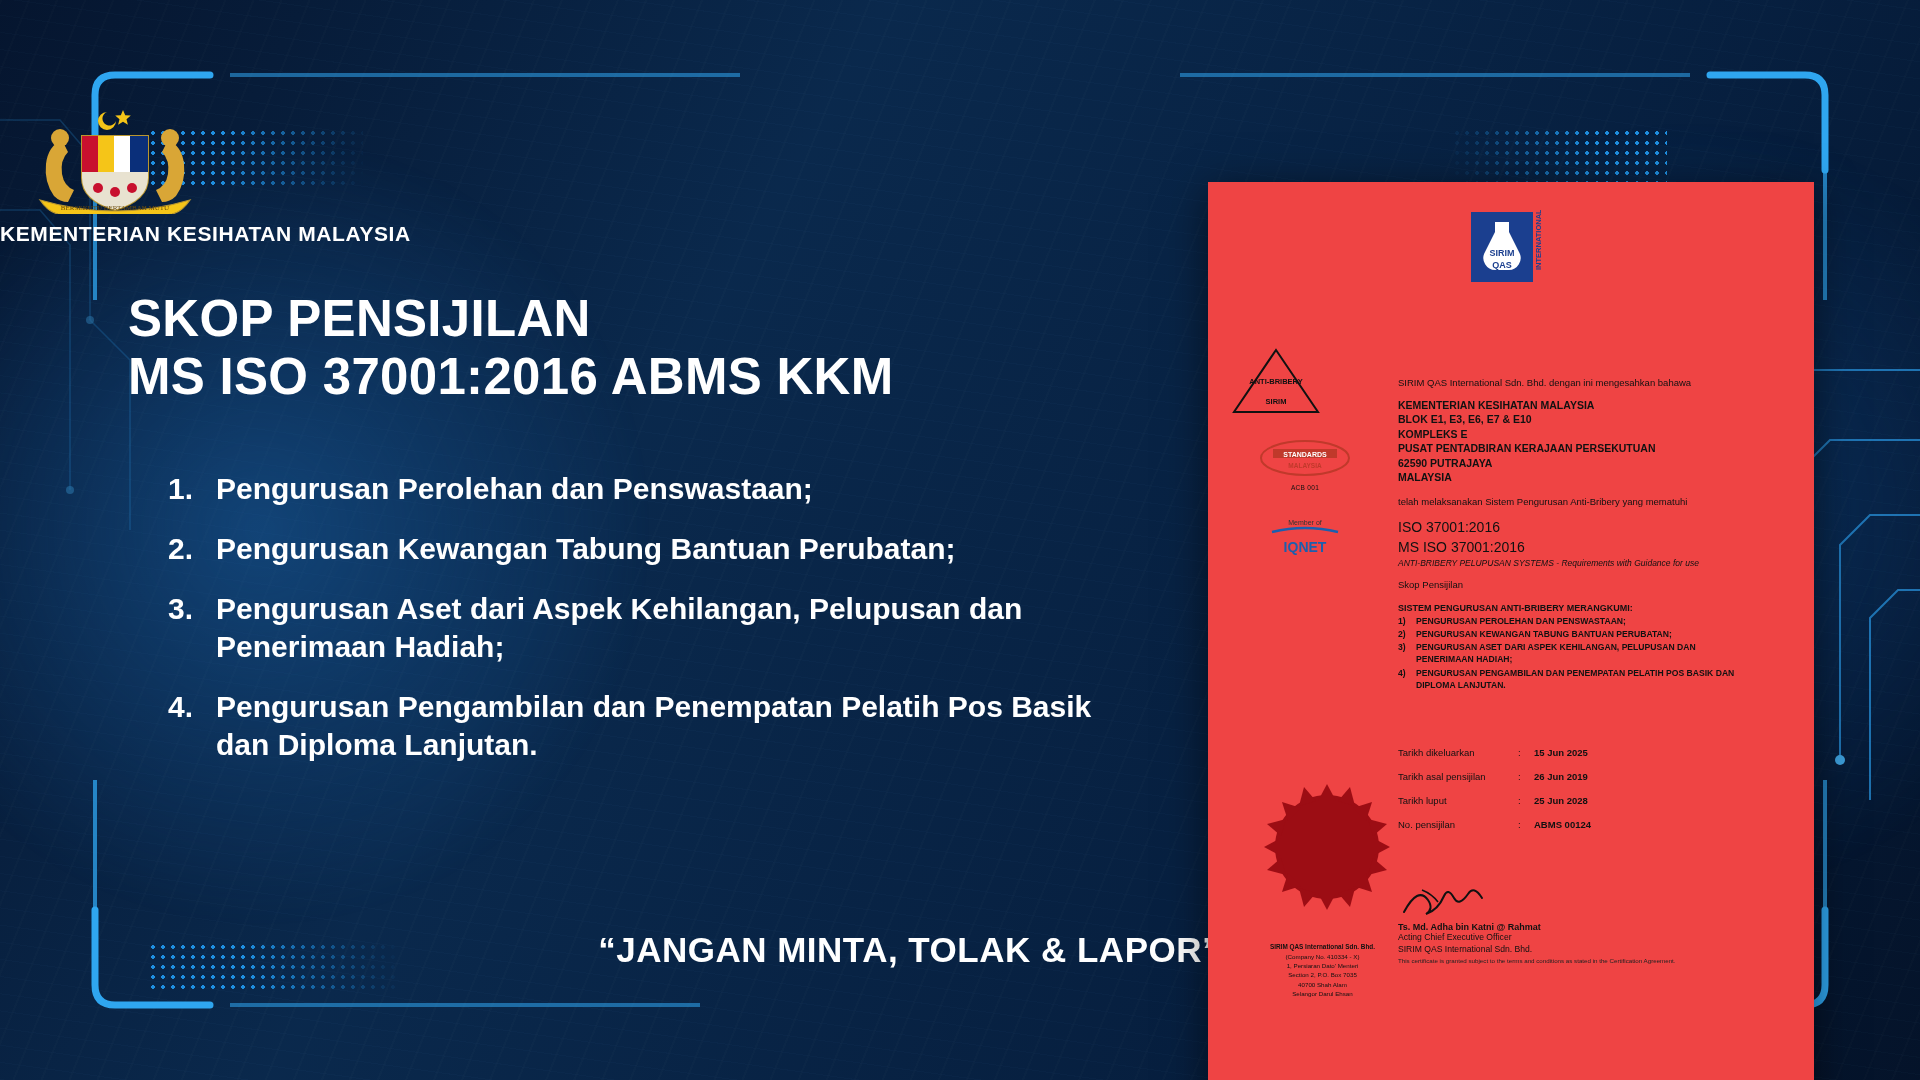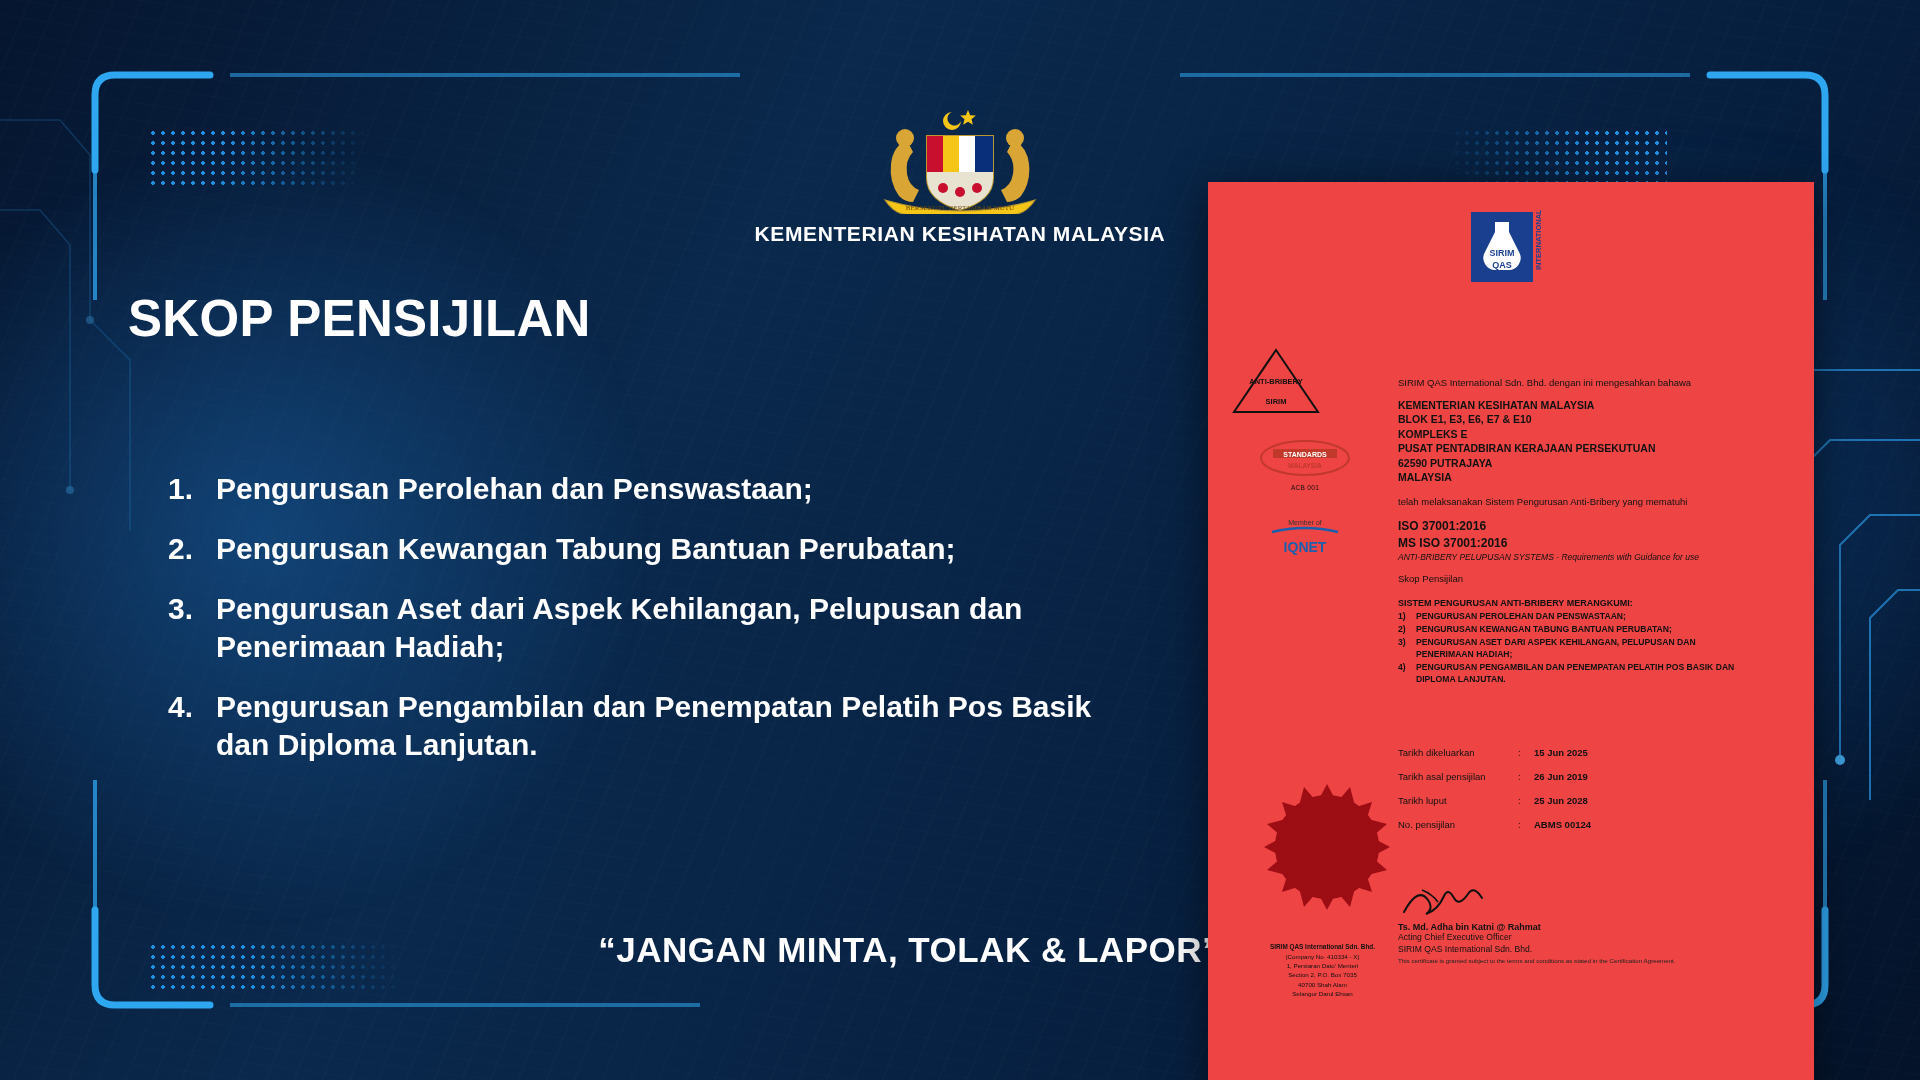--- a/index.html
+++ b/index.html
@@ -60,21 +60,21 @@
     -webkit-mask-image:linear-gradient(100deg, #000 35%, transparent 100%);
     mask-image:linear-gradient(100deg,#000 35%, transparent 100%);}
   #dots-tr{left:1452px;top:128px;width:215px;height:58px;
     -webkit-mask-image:linear-gradient(260deg,#000 35%, transparent 100%);
     mask-image:linear-gradient(260deg,#000 35%, transparent 100%);}
   #dots-bl{left:148px;top:942px;width:250px;height:52px;
     -webkit-mask-image:linear-gradient(80deg,#000 40%, transparent 100%);
     mask-image:linear-gradient(80deg,#000 40%, transparent 100%);}
 
   
-  .crest-wrap{position:absolute;left:0;top:96px;width:1920px;text-align:center;}
+  .crest-wrap{position:absolute;left:0;top:96px;width:1920px;text-align:left;}
   .ministry{
     margin-top:4px;color:#ffffff;font-weight:bold;font-size:21px;letter-spacing:.6px;
     font-family:"Liberation Sans", sans-serif;
   }
 
   
   .headline{
     position:absolute;left:128px;top:290px;width:1000px;
     color:#ffffff;font-weight:bold;font-size:51px;line-height:1.14;letter-spacing:.3px;
   }
@@ -95,21 +95,21 @@
     font-family:"Liberation Sans", sans-serif;
     overflow:hidden;
     padding-left:36px;
   }
   .cert .sirim-logo{position:absolute;left:50%;transform:translateX(-50%);top:28px;text-align:center;}
   .cert .sijil{position:absolute;left:0;right:0;top:120px;text-align:center;font-style:italic;font-weight:bold;font-size:15px;letter-spacing:.5px;}
   .cert-body{position:absolute;left:190px;top:170px;width:350px;}
   .cert-body .line{font-size:9.5px;line-height:1.45;margin-top:24px;}
   .cert-body .org{font-weight:bold;font-size:10.5px;line-height:1.38;margin-top:8px;}
   .cert-body .mt{margin-top:10px;}
-  .cert-body .std{font-weight:bold;font-size:12px;line-height:1.4;}
+  .cert-body .std{font-weight:normal;font-size:14px;line-height:1.4;}
   .cert-body .std-it{font-style:italic;font-size:8.5px;}
   .cert-body .scope-title{font-weight:bold;font-size:9px;margin-top:12px;}
   .scope-list{margin:2px 0 0 0;padding:0;list-style:none;font-size:8.6px;line-height:1.4;font-weight:bold;}
   .scope-list li{display:flex;gap:5px;margin-bottom:1px;}
   .scope-list .n{width:13px;flex:none;}
   .dates{position:absolute;left:190px;top:565px;width:350px;font-size:9.5px;}
   .dates .row{display:flex;margin-bottom:13px;}
   .dates .k{width:120px;}
   .dates .c{width:16px;}
   .dates .v{font-weight:bold;text-align:right;}
@@ -219,20 +219,21 @@
     </g>
 
     <path d="M40 104 q75 22 150 0 q-8 12 -18 14 q-57 10 -114 0 q-10 -2 -18 -14z" fill="#f5c518" stroke="#b9962f" stroke-width="1.2"></path>
     <text x="115" y="114" font-size="7" text-anchor="middle" fill="#6b4b0a" font-family="Liberation Serif, serif">BERSEKUTU BERTAMBAH MUTU</text>
   </svg>
   <div class="ministry">KEMENTERIAN KESIHATAN MALAYSIA</div>
 </div>
 
 <div class="headline">
   <div>SKOP PENSIJILAN</div>
+  <div>MS ISO 37001:2016 ABMS KKM</div>
 </div>
 
 <div class="list">
   <div class="li">
     <span class="num">1.</span>
     <span class="txt">Pengurusan Perolehan dan Penswastaan;</span>
   </div>
   <div class="li">
     <span class="num">2.</span>
     <span class="txt">Pengurusan Kewangan Tabung Bantuan Perubatan;</span>

